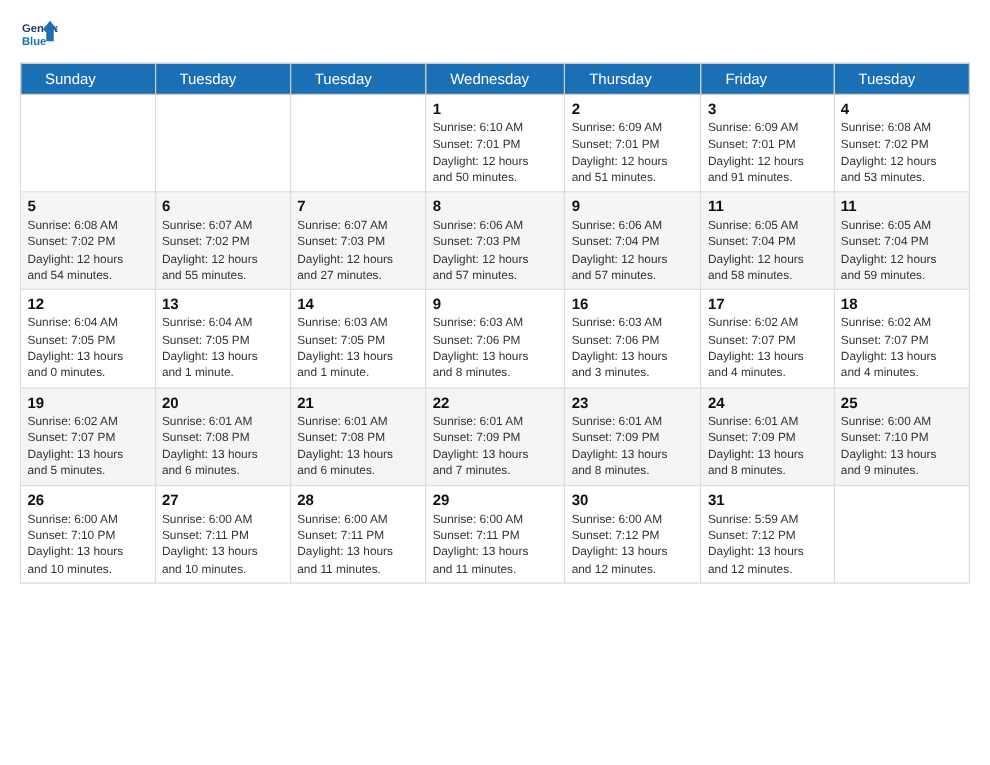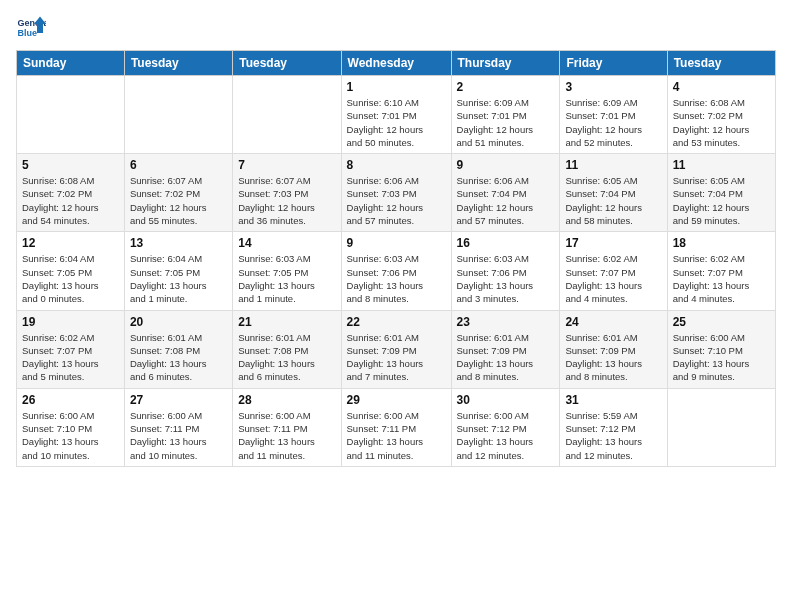--- a/index.html
+++ b/index.html
@@ -43,22 +43,22 @@
       color: #333;
     }
     table {
       width: 100%;
       border-collapse: collapse;
     }
     thead tr th {
       background-color: #1a6fb5;
       color: #fff;
       font-size: 12px;
-      font-weight: bold;
-      padding: 5px 6px;
+      font-weight: normal;
+      padding: 5px 19px;
       text-align: left;
       border: 1px solid #ccc;
     }
     tbody tr td {
       border: 1px solid #ddd;
       vertical-align: top;
       padding: 4px 5px;
       font-size: 10px;
       color: #333;
       width: 113px;
@@ -131,21 +131,21 @@
             <div class="day-info">Sunrise: 6:09 AM</div>
             <div class="day-info">Sunset: 7:01 PM</div>
             <div class="day-info">Daylight: 12 hours</div>
             <div class="day-info">and 51 minutes.</div>
           </td>
           <td>
             <span class="day-num">3</span>
             <div class="day-info">Sunrise: 6:09 AM</div>
             <div class="day-info">Sunset: 7:01 PM</div>
             <div class="day-info">Daylight: 12 hours</div>
-            <div class="day-info">and 52 minutes.</div>
+            <div class="day-info">and 91 minutes.</div>
           </td>
           <td>
             <span class="day-num">4</span>
             <div class="day-info">Sunrise: 6:08 AM</div>
             <div class="day-info">Sunset: 7:02 PM</div>
             <div class="day-info">Daylight: 12 hours</div>
             <div class="day-info">and 53 minutes.</div>
           </td>
         </tr>
         <tr>
@@ -161,21 +161,21 @@
             <div class="day-info">Sunrise: 6:07 AM</div>
             <div class="day-info">Sunset: 7:02 PM</div>
             <div class="day-info">Daylight: 12 hours</div>
             <div class="day-info">and 55 minutes.</div>
           </td>
           <td>
             <span class="day-num">7</span>
             <div class="day-info">Sunrise: 6:07 AM</div>
             <div class="day-info">Sunset: 7:03 PM</div>
             <div class="day-info">Daylight: 12 hours</div>
-            <div class="day-info">and 36 minutes.</div>
+            <div class="day-info">and 27 minutes.</div>
           </td>
           <td>
             <span class="day-num">8</span>
             <div class="day-info">Sunrise: 6:06 AM</div>
             <div class="day-info">Sunset: 7:03 PM</div>
             <div class="day-info">Daylight: 12 hours</div>
             <div class="day-info">and 57 minutes.</div>
           </td>
           <td>
             <span class="day-num">9</span>

